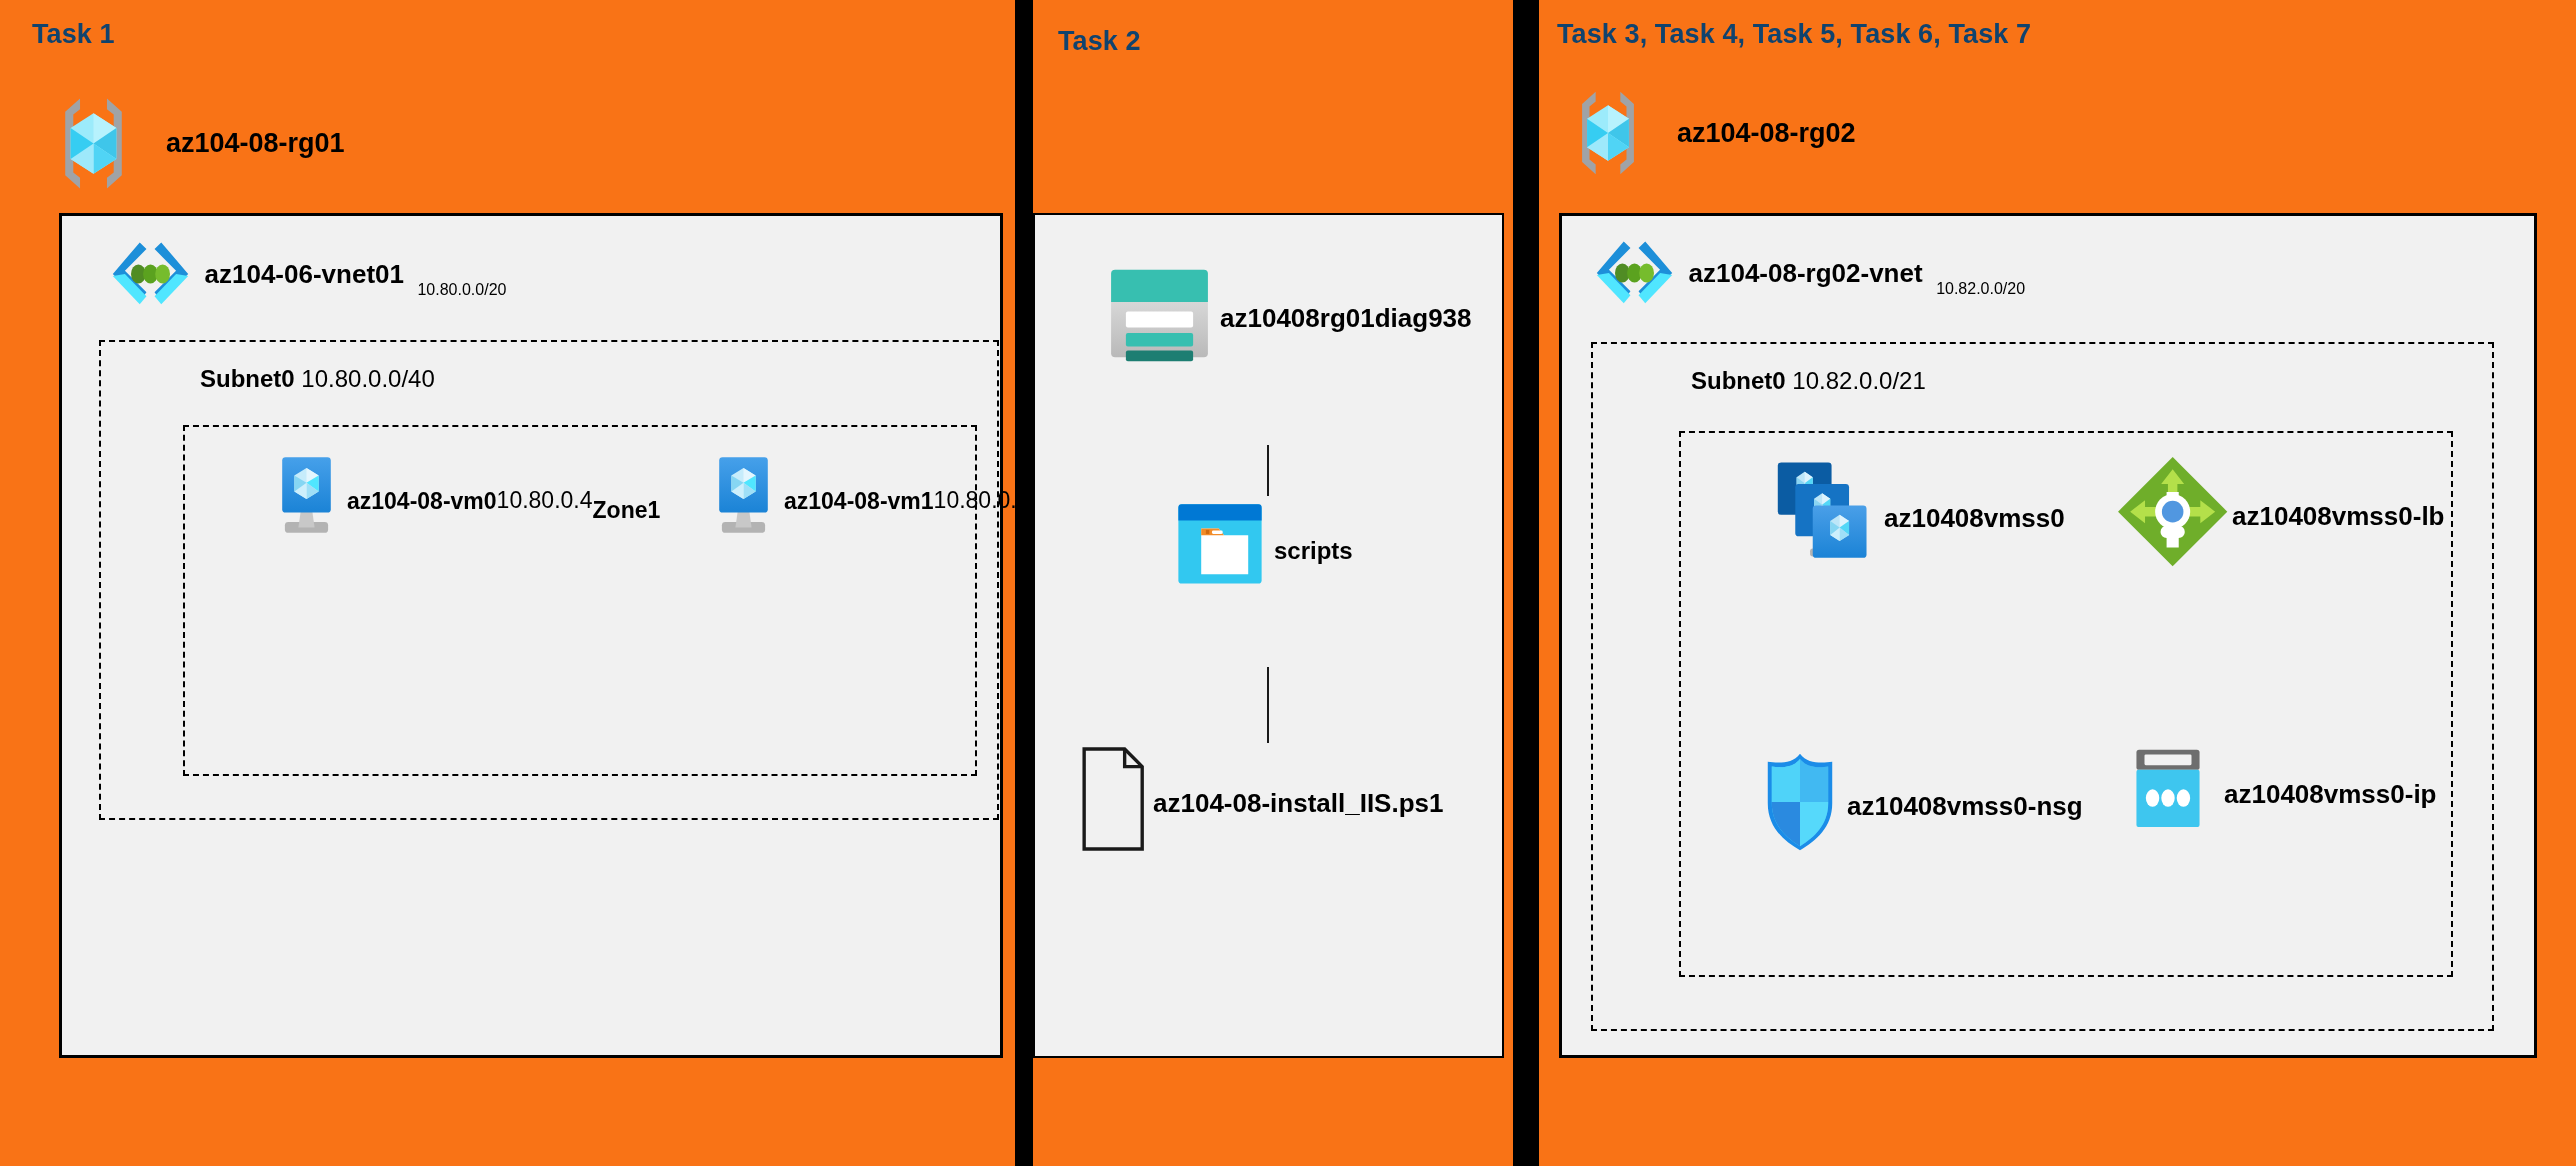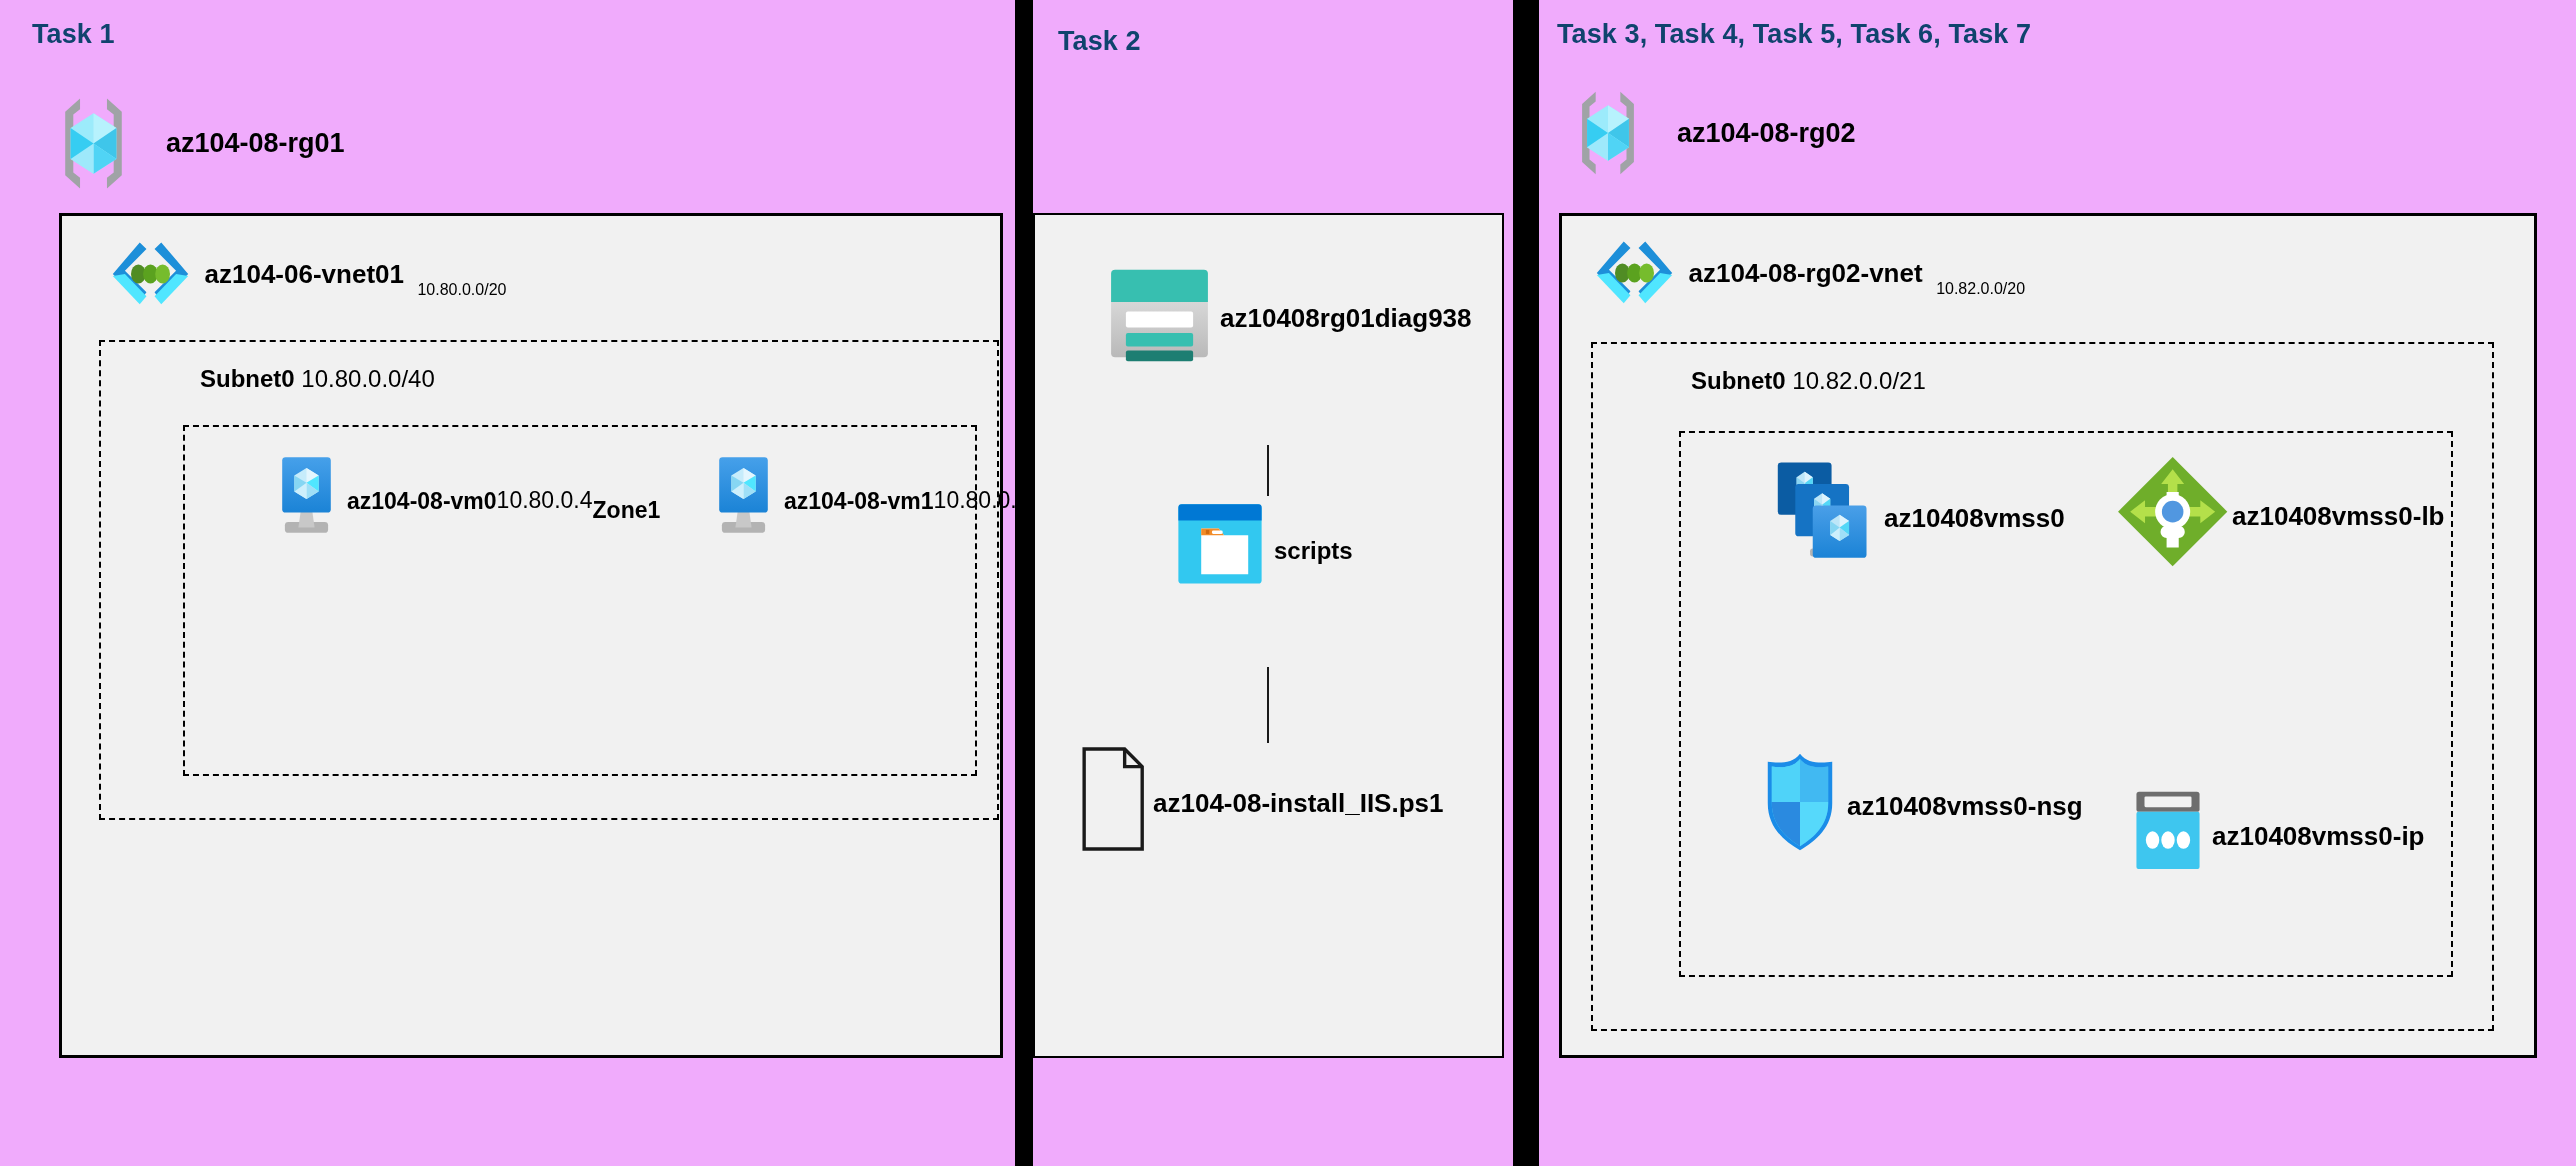--- a/index.html
+++ b/index.html
@@ -7,21 +7,21 @@
     padding: 0;
     background: #f1f1f1;
   }
   body {
     font-family: "Liberation Sans", sans-serif;
   }
   #canvas {
     position: relative;
     width: 2576px;
     height: 1166px;
-    background: #f0abfc;
+    background: #f97316;
     overflow: hidden;
   }
 
   
   .divider {
     position: absolute;
     background: #000000;
     top: 0;
     height: 1166px;
   }
@@ -396,21 +396,21 @@
         <path d="M70 16 C81 30 100 29 112 27 L112 82 C112 114 91 133 70 146 Z" fill="#39aef2"></path>
         <path d="M70 16 C59 30 40 29 28 27 L28 80 L70 80 Z" fill="#4fd3f9"></path>
         <path d="M70 16 C81 30 100 29 112 27 L112 80 L70 80 Z" fill="#41b9f2"></path>
         <path d="M28 80 L70 80 L70 146 C49 133 28 114 28 82 Z" fill="#2a8ae0"></path>
         <path d="M70 80 L112 80 L112 82 C112 114 91 133 70 146 Z" fill="#56d9fb"></path>
       </svg>
     </span>
     <span class="node-title" style="font-size:26px;">az10408vmss0-nsg</span>
   </div>
 
-  <div class="node" style="left:2124px; top:785px; width:256px;">
+  <div class="node" style="left:2124px; top:743px; width:256px;gap:12px;">
     <span>
       <svg width="88" height="94" viewBox="0 0 130 140">
         <rect x="18" y="10" width="94" height="30" rx="4" fill="#6e6e6e"></rect>
         <rect x="30" y="17" width="70" height="16" rx="2" fill="#f2f2f2"></rect>
         <rect x="18" y="40" width="94" height="85" rx="3" fill="#3ec6ef"></rect>
         <ellipse cx="42" cy="82" rx="10" ry="13" fill="#ffffff"></ellipse>
         <ellipse cx="65" cy="82" rx="10" ry="13" fill="#ffffff"></ellipse>
         <ellipse cx="88" cy="82" rx="10" ry="13" fill="#ffffff"></ellipse>
       </svg>
     </span>

